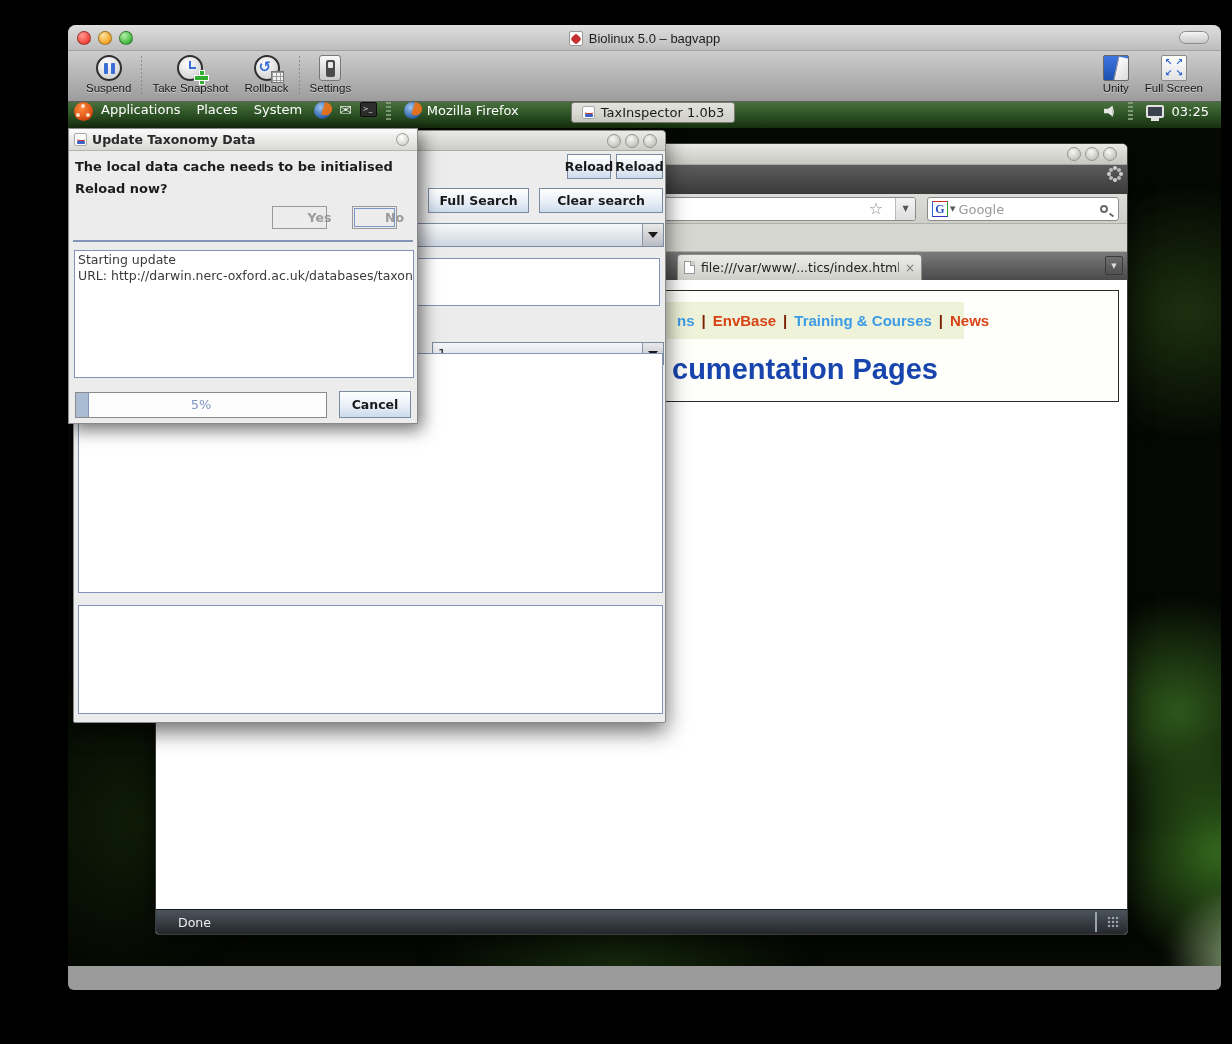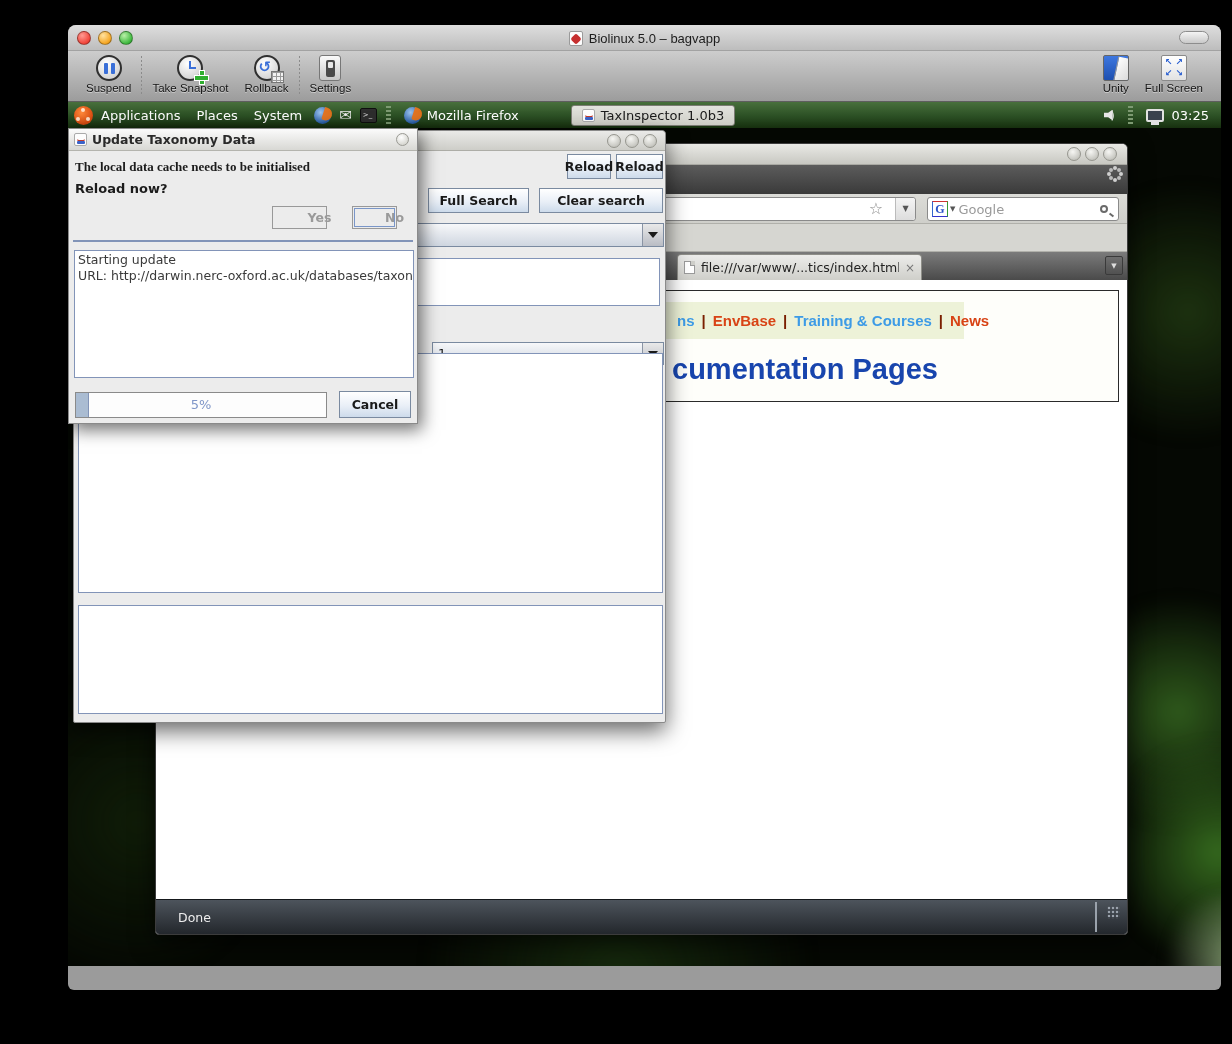--- a/index.html
+++ b/index.html
@@ -75,21 +75,21 @@
     color:#2a5fd0; font-weight:bold; }
   .fs-ar { position:absolute; line-height:9px; }
 
   
   .vm-screen { position:absolute; left:0; top:77px; right:0; height:864px; overflow:hidden;
     background:#050803; }
   .leaf { position:absolute; border-radius:50%; filter:blur(7px); }
 
   
   .gnome-panel { position:absolute; left:0; top:0; right:0; height:26px;
-    background:linear-gradient(#48703c,#2b4f24 55%,#17300f); display:flex; align-items:center;
+    background:linear-gradient(#48703c,#2b4f24 55%,#17300f); display:flex; align-items:flex-start;
     color:#fff; font-size:13px; z-index:5; }
   .panel-menu { padding:0 8px; white-space:nowrap; }
   .ubuntu-logo { width:19px; height:19px; border-radius:50%; margin-left:6px;
     background:radial-gradient(circle at 40% 35%, #ff8a3c, #d84a10 70%); position:relative; }
   .ubuntu-logo i { position:absolute; width:4px; height:4px; background:#ffe0c8;
     border-radius:50%; }
   .panel-icon { margin:0 4px; }
   .ff-globe { width:17px; height:17px; border-radius:50%;
     background:radial-gradient(circle at 38% 32%, #9cc4ee, #2a5fa8 70%); position:relative; }
   .ff-globe::after { content:""; position:absolute; right:-1px; top:1px; width:9px; height:13px;
@@ -171,21 +171,21 @@
   .ff-content { flex:1; background:#fff; position:relative; overflow:hidden; }
   .doc-box { position:absolute; left:387px; top:10px; width:576px; height:112px;
     border:1px solid #2a2a2a; background:#fefefa; }
   .doc-nav { position:absolute; left:1px; top:11px; width:419px; height:37px; background:#edf2d8;
     display:flex; align-items:center; padding-left:132px; white-space:nowrap;
     font-family:"Liberation Sans",sans-serif; font-weight:bold; font-size:15px; }
   .doc-nav .sep { color:#7a1f00; margin:0 7px; }
   .lnk-blue { color:#3d9be6; } .lnk-red { color:#d84315; }
   .doc-heading { position:absolute; left:128px; top:62px; font-family:"Liberation Sans",sans-serif;
     font-weight:bold; font-size:29px; color:#1845ad; white-space:nowrap; }
-  .ff-status { height:35px; background:linear-gradient(#4d545c,#23272c); border-radius:0 0 3px 3px;
+  .ff-status { height:25px; background:linear-gradient(#4d545c,#23272c); border-radius:0 0 3px 3px;
     display:flex; align-items:center; color:#eee; font-size:12.5px; position:relative;
     border-top:1px solid #15181b; }
   .status-text { margin-left:22px; }
   .status-div { position:absolute; right:30px; top:2px; bottom:2px; width:2px; background:#9aa2ac; }
   .grip-dots { position:absolute; right:7px; top:6px; width:13px; height:13px; color:#9aa2ac;
     background:
       radial-gradient(circle 1.5px, #9aa2ac 1.4px, transparent 1.6px) 0 0/4px 4px; }
 
   
   .ocean-btn { background:linear-gradient(#ffffff,#e9eff7 55%,#cddbeb); border:1px solid #7a8aa0;
@@ -256,21 +256,21 @@
     border-radius:50%; background:#ddd; }
   .net-icon { color:#1f6fe8; font-weight:bold; font-size:11px; }
   .spk2 { width:12px; height:11px; background:#333;
     clip-path:polygon(0 30%, 35% 30%, 70% 0, 70% 100%, 35% 70%, 0 70%); }
   .spk2-wave { color:#333; font-size:11px; margin-left:-7px; font-weight:bold; }
   .share-icon { width:14px; height:13px; border:1px solid #444; background:#e8e8e8;
     font-size:8px; line-height:11px; text-align:center; color:#333; }
   .mac-grip { width:14px; height:14px; margin-left:2px;
     background:repeating-linear-gradient(135deg, transparent 0 3px, #8a8a8a 3px 4px); }
 
-  .nowrap { white-space:nowrap;font-family:Liberation Serif, serif; }
+  .nowrap { white-space:nowrap; }
 </style>
 </head>
 <body>
 
 <div class="stage">
 
   <div class="vm-window">
 
     <div class="mac-titlebar">
       <span class="traffic t-red"></span>

